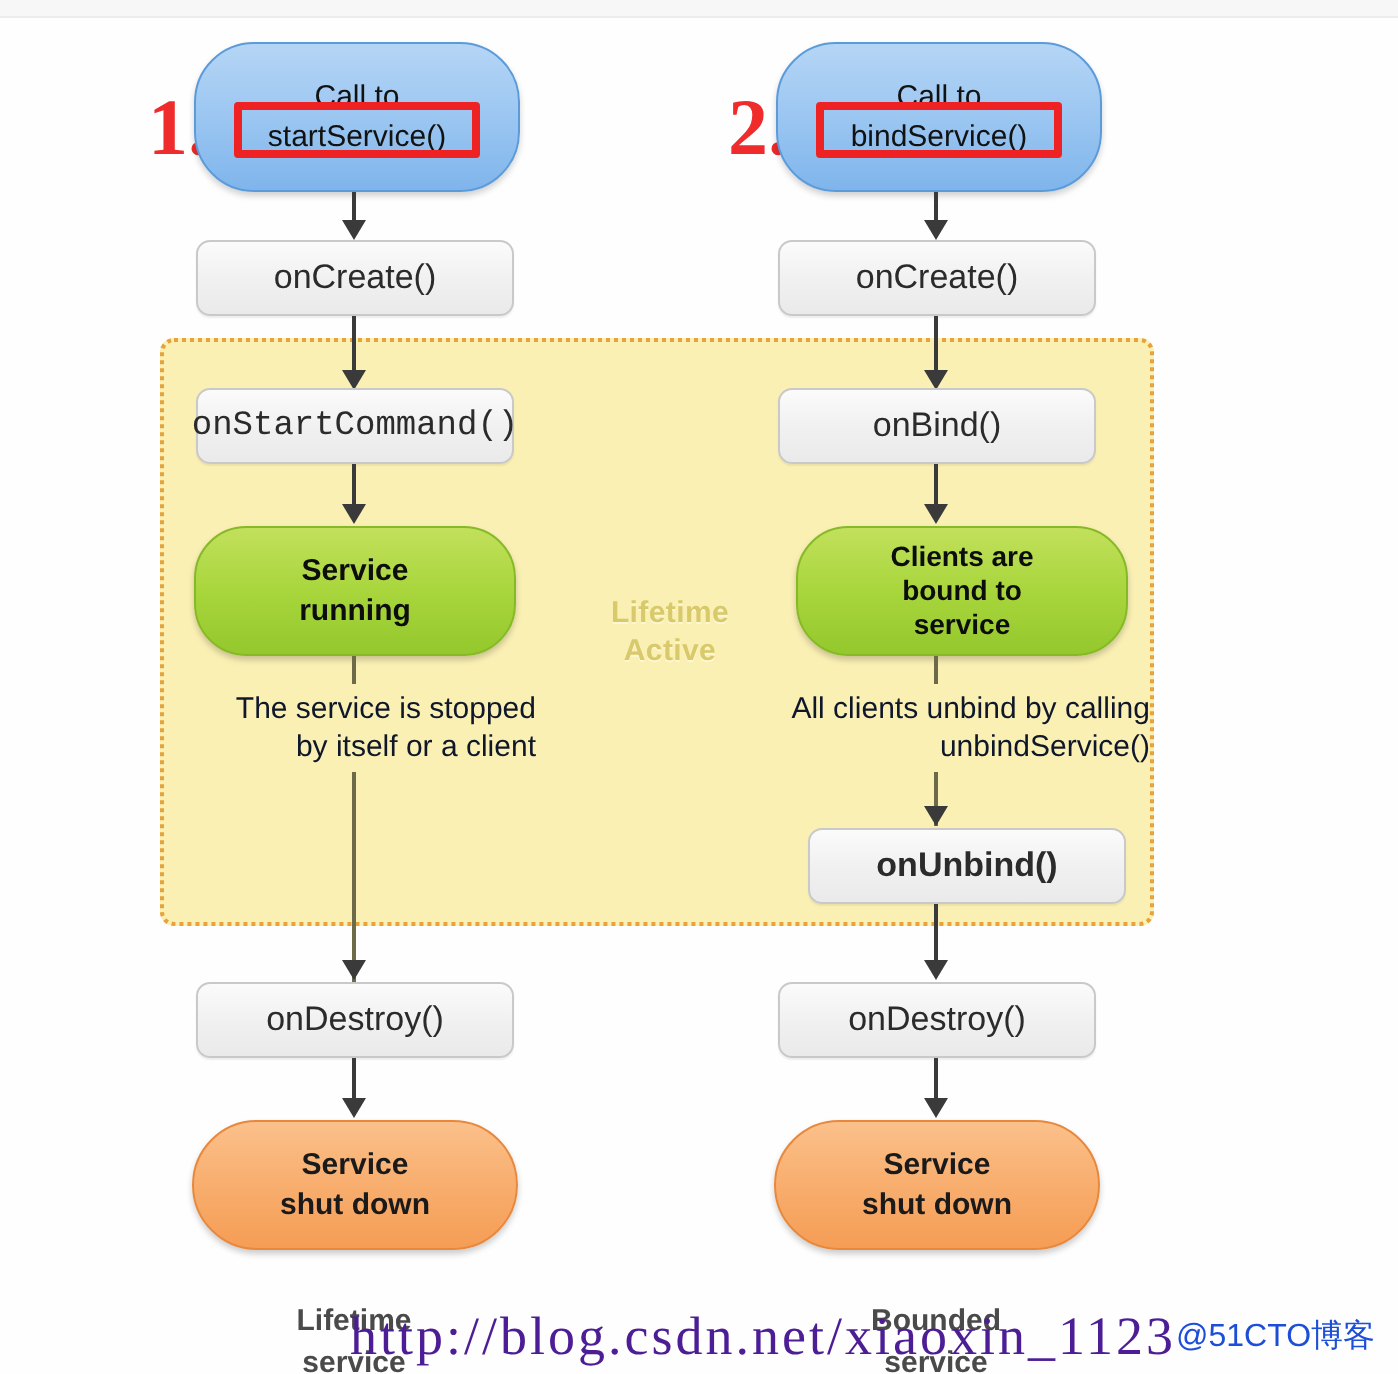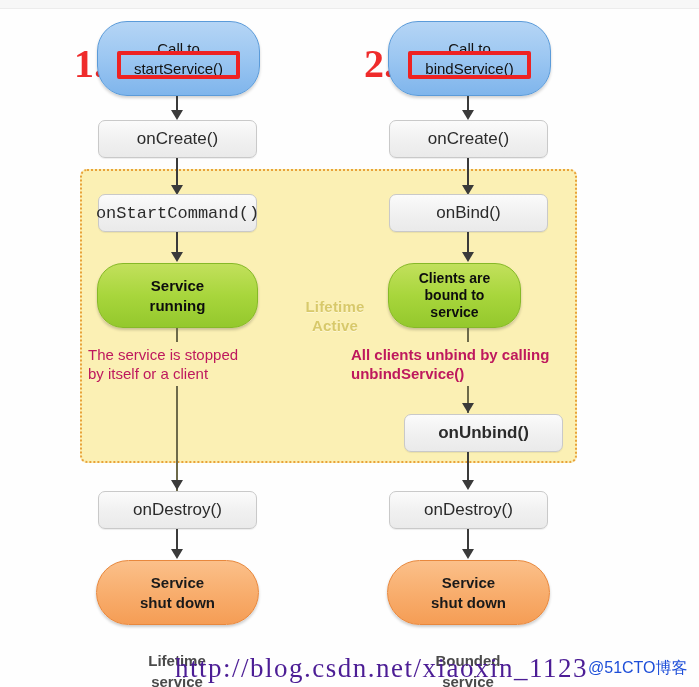--- a/index.html
+++ b/index.html
@@ -134,22 +134,22 @@
     position: absolute;
     width: 0; height: 0;
     border-left: 6px solid transparent;
     border-right: 6px solid transparent;
     border-top: 10px solid #3a3a3a;
   }
 
   
   .caption {
     position: absolute;
-    text-align: left;
-    color: #be185d;
+    text-align: right;
+    color: #0f172a;
     font-size: 15px;
     line-height: 19px;
   }
   .footer-label {
     position: absolute;
     text-align: center;
     color: #4a4a4a;
     font-size: 15px;
     font-weight: bold;
     line-height: 21px;
@@ -263,29 +263,29 @@
   <div class="conn" style="left:467px; top:158px; height:29px;"></div>
   <div class="arrowhead" style="left:462px; top:185px;"></div>
 
   <div class="node box-grey" style="left:389px; top:194px; width:159px; height:38px;">
     <span>onBind()</span>
   </div>
 
   <div class="conn" style="left:467px; top:232px; height:22px;"></div>
   <div class="arrowhead" style="left:462px; top:252px;"></div>
 
-  <div class="node box-green" style="left:388px; top:263px; width:133px; height:65px; flex-direction:column; font-size:14px; line-height:17px;">
+  <div class="node box-green" style="left:398px; top:263px; width:166px; height:65px; flex-direction:column; font-size:14px; line-height:17px;">
     <div>Clients are</div>
     <div>bound to</div>
     <div>service</div>
   </div>
 
   <div class="conn light" style="left:467px; top:328px; height:14px;"></div>
 
-  <div class="caption" style="left:351px; top:345px; width:212px;font-weight:bold;">
+  <div class="caption" style="left:363px; top:345px; width:212px;">
     <div>All clients unbind by calling</div>
     <div>unbindService()</div>
   </div>
 
   <div class="conn light" style="left:467px; top:386px; height:27px;"></div>
   <div class="arrowhead" style="left:462px; top:403px;"></div>
 
   <div class="node box-grey" style="left:404px; top:414px; width:159px; height:38px;font-weight:bold;">
     <span>onUnbind()</span>
   </div>

